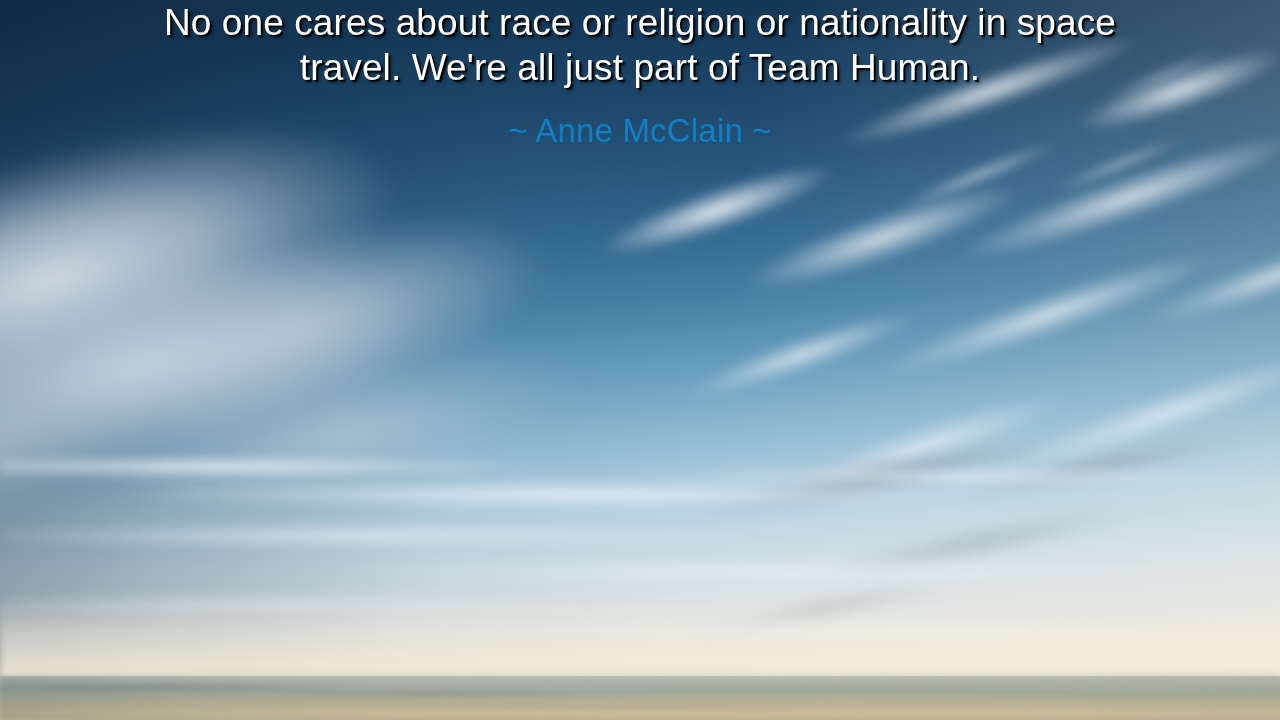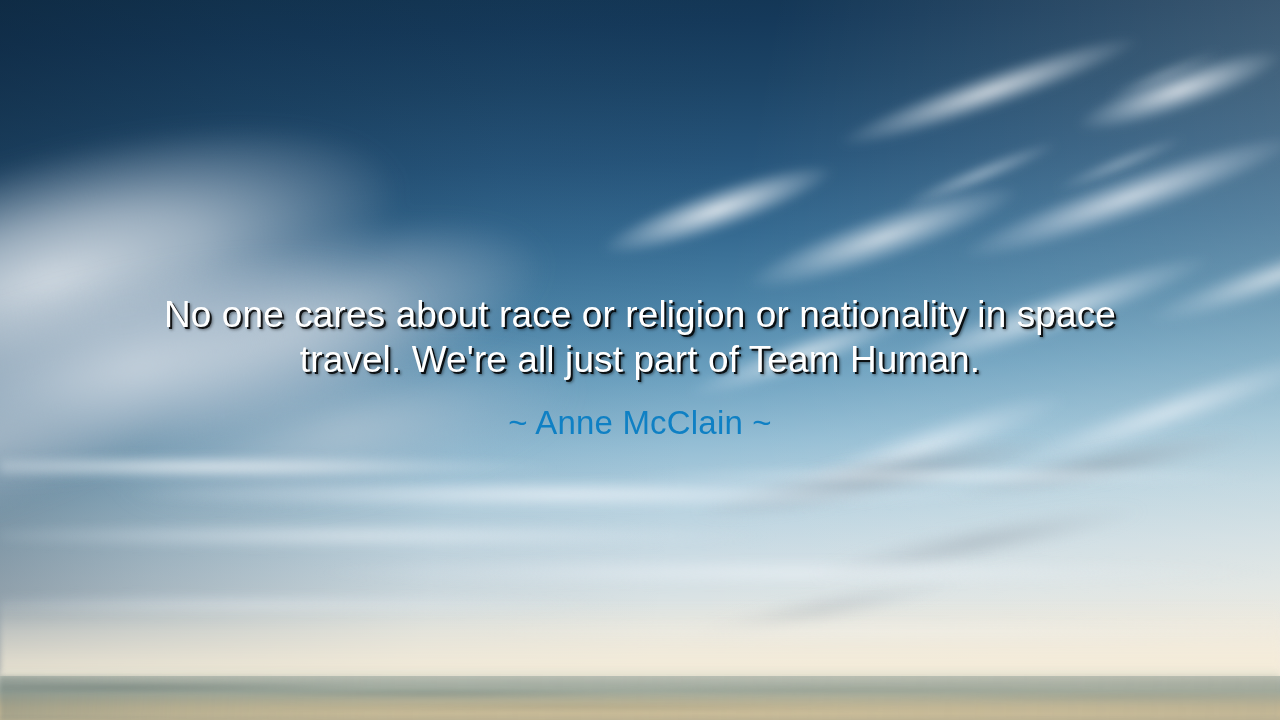--- a/index.html
+++ b/index.html
@@ -227,21 +227,20 @@
   .quote-overlay {
     position: absolute;
     left: 0;
     top: 0;
     width: 1280px;
     height: 720px;
     display: flex;
     flex-direction: column;
     align-items: center;
     justify-content: flex-start;
-    padding-top: 292px;
     box-sizing: border-box;
   }
 
   .quote-text {
     width: 1040px;
     margin: 0;
     text-align: center;
     color: #ffffff;
     font-size: 37px;
     line-height: 45px;

